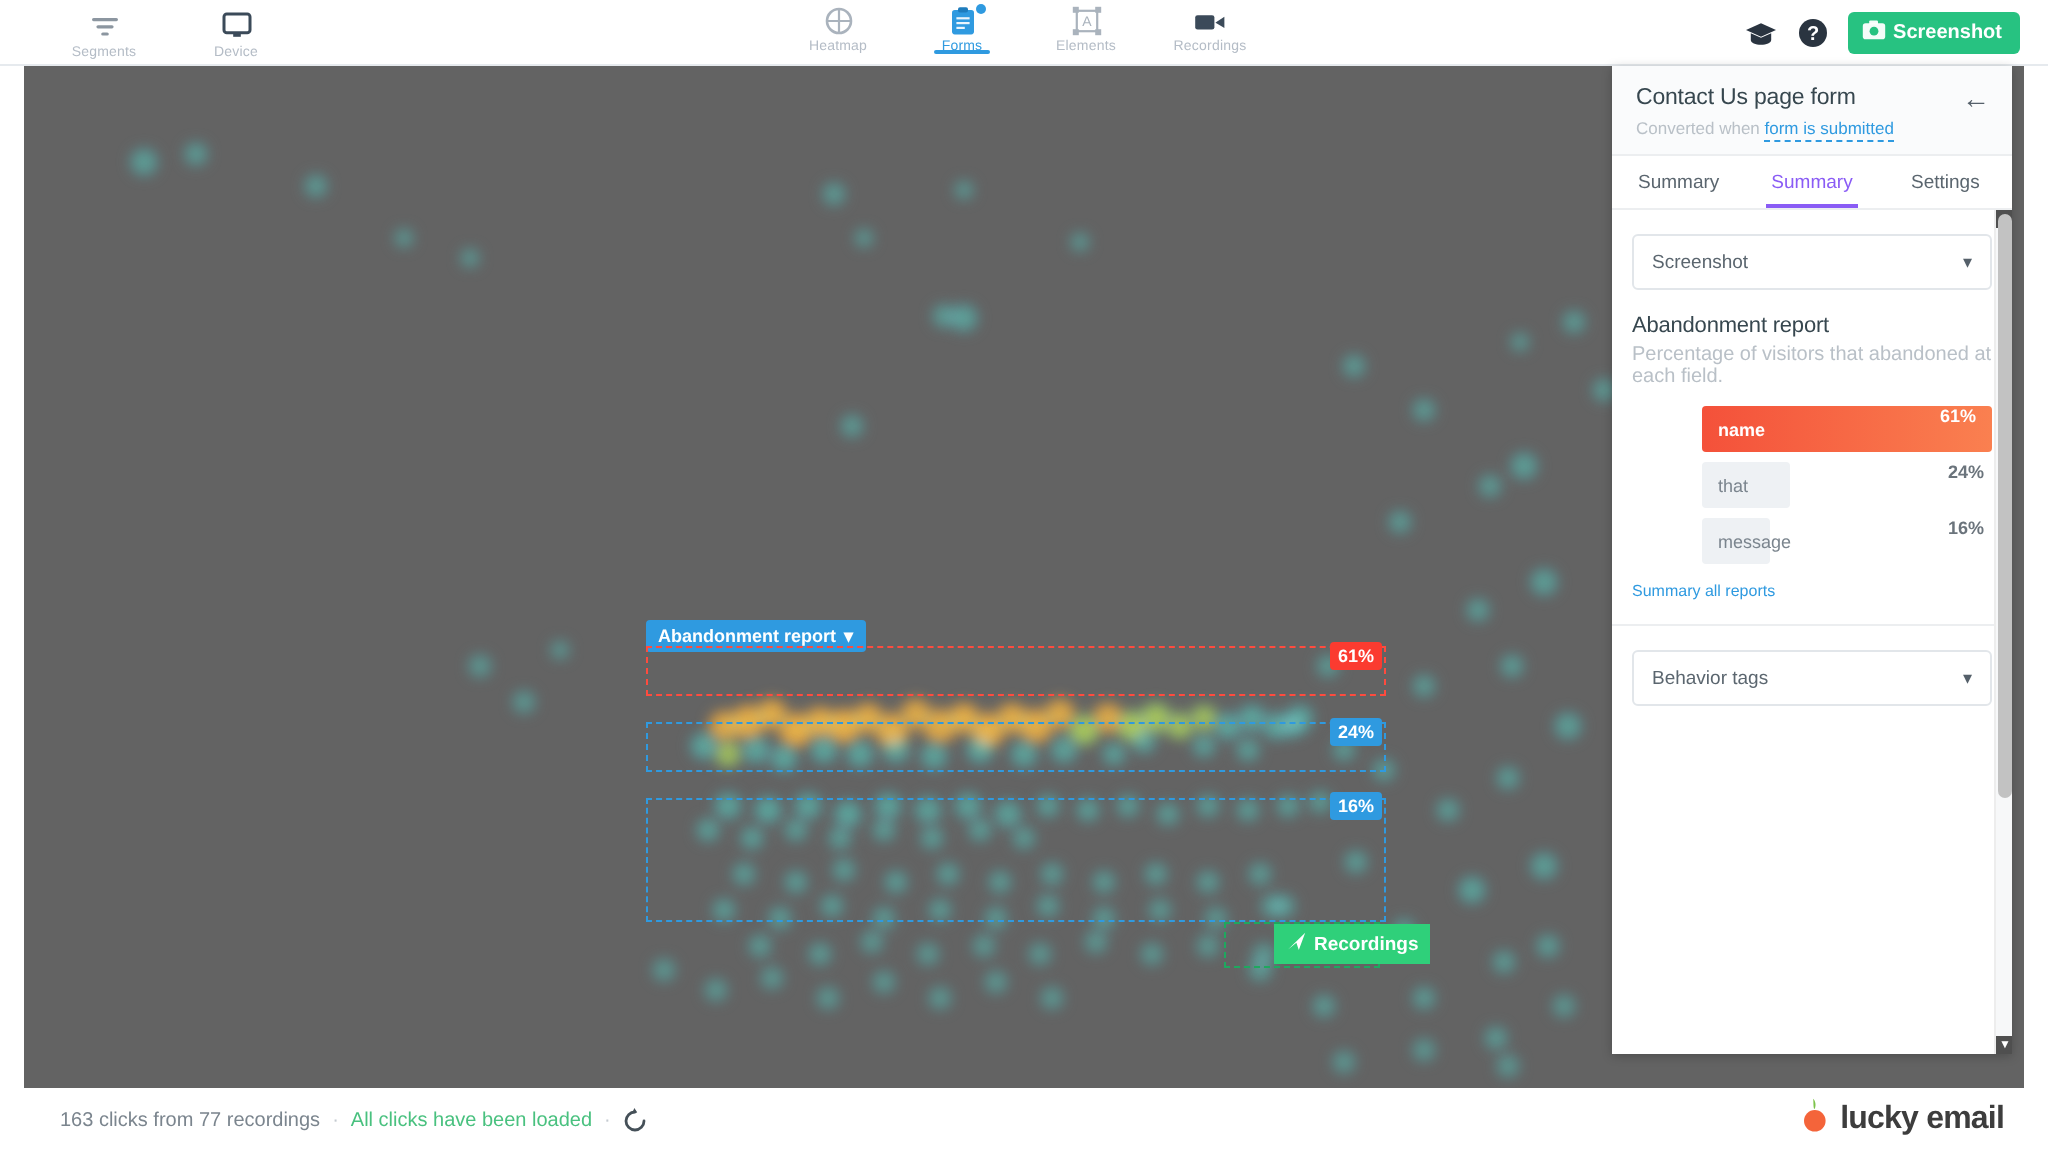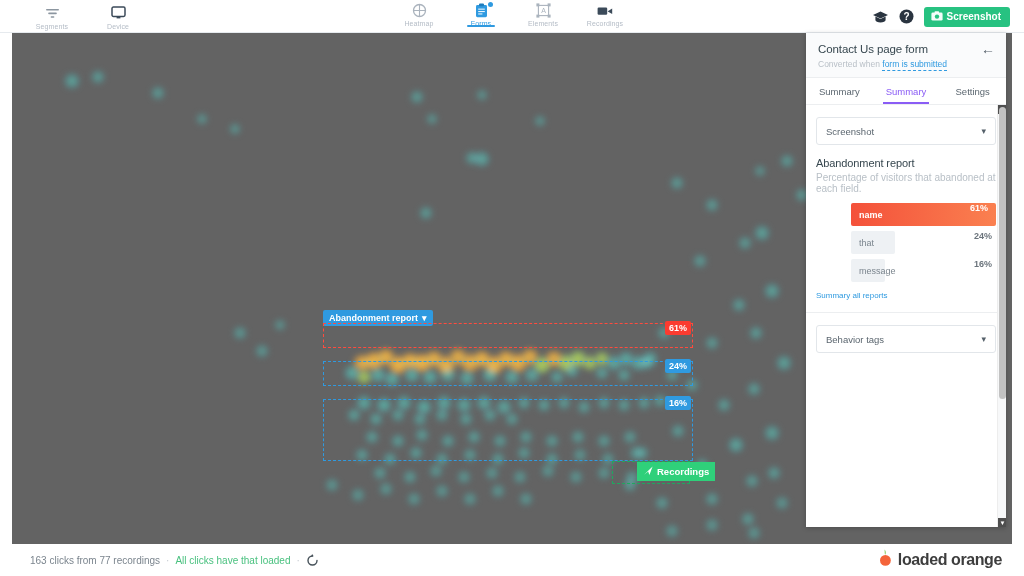--- a/index.html
+++ b/index.html
@@ -677,31 +677,31 @@
       <div class="thumb"></div>
       <div class="arr dn">▼</div>
     </div>
   </div>
 </div>
 
 <div class="footer">
   <div class="footer-left">
     <span>163 clicks from 77 recordings</span>
     <span class="sep">·</span>
-    <span class="ok">All clicks have that loaded</span>
+    <span class="ok">All clicks have been loaded</span>
     <span class="sep">·</span>
     <span class="refresh">
       <svg width="13" height="13" viewBox="0 0 13 13">
         <path d="M11 6.5 A4.5 4.5 0 1 1 6.5 2" fill="none" stroke="#455058" stroke-width="1.4" stroke-linecap="round"></path>
         <path d="M6.2 0 L7.6 2.2 L5 2.6 Z" fill="#455058"></path>
       </svg>
     </span>
   </div>
   <div class="brand">
     <span>
       <svg width="15" height="18" viewBox="0 0 15 18">
         <path d="M7.4 5.4 C8.2 3.4 7.6 1.4 6.6 0.4 C6.8 2.4 6.6 4.2 7 5.4 Z" fill="#7cc34a"></path>
         <circle cx="7.4" cy="11.4" r="5.4" fill="#f4643a"></circle>
       </svg>
     </span>
-    <span class="txt">loaded orange</span>
+    <span class="txt">lucky email</span>
   </div>
 </div>
 
 </body></html>

